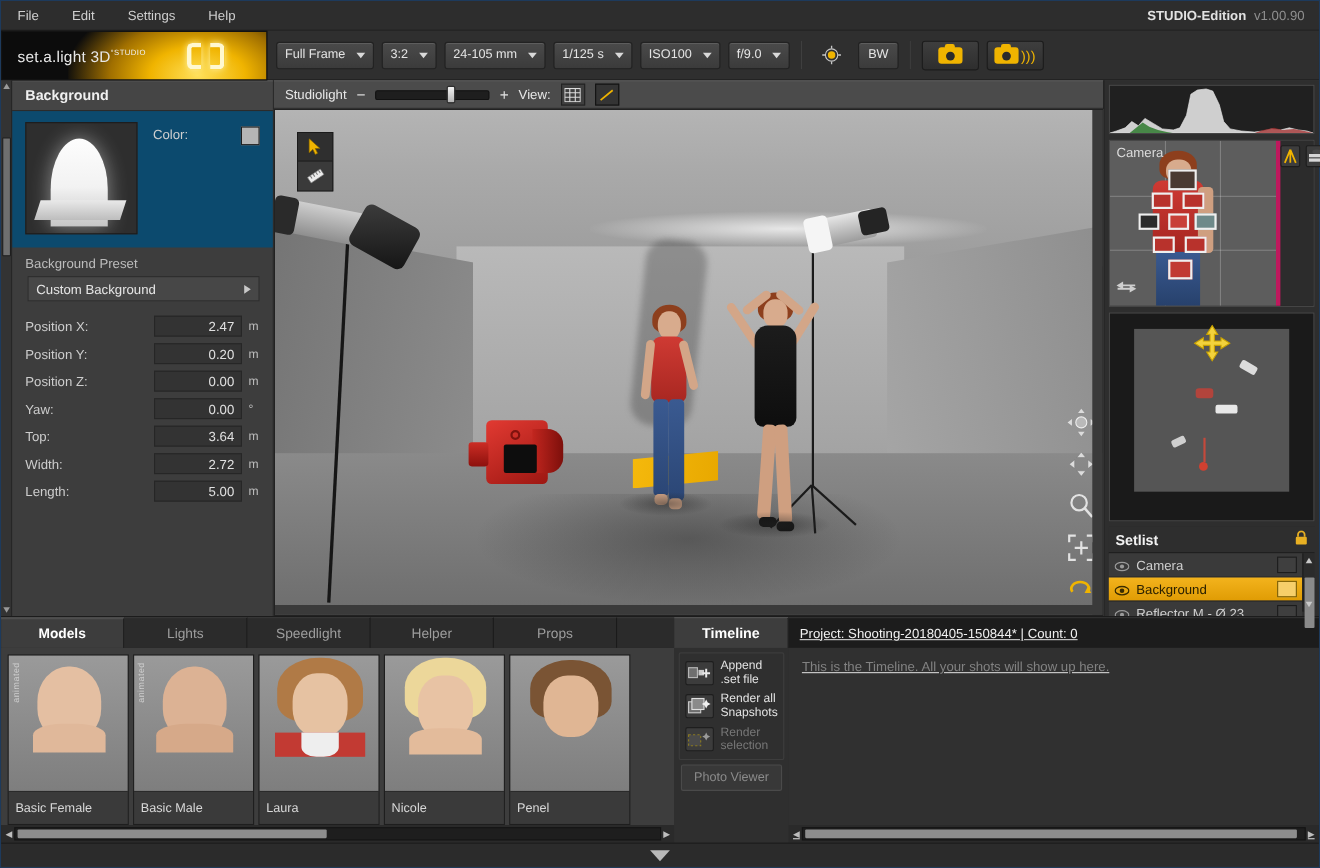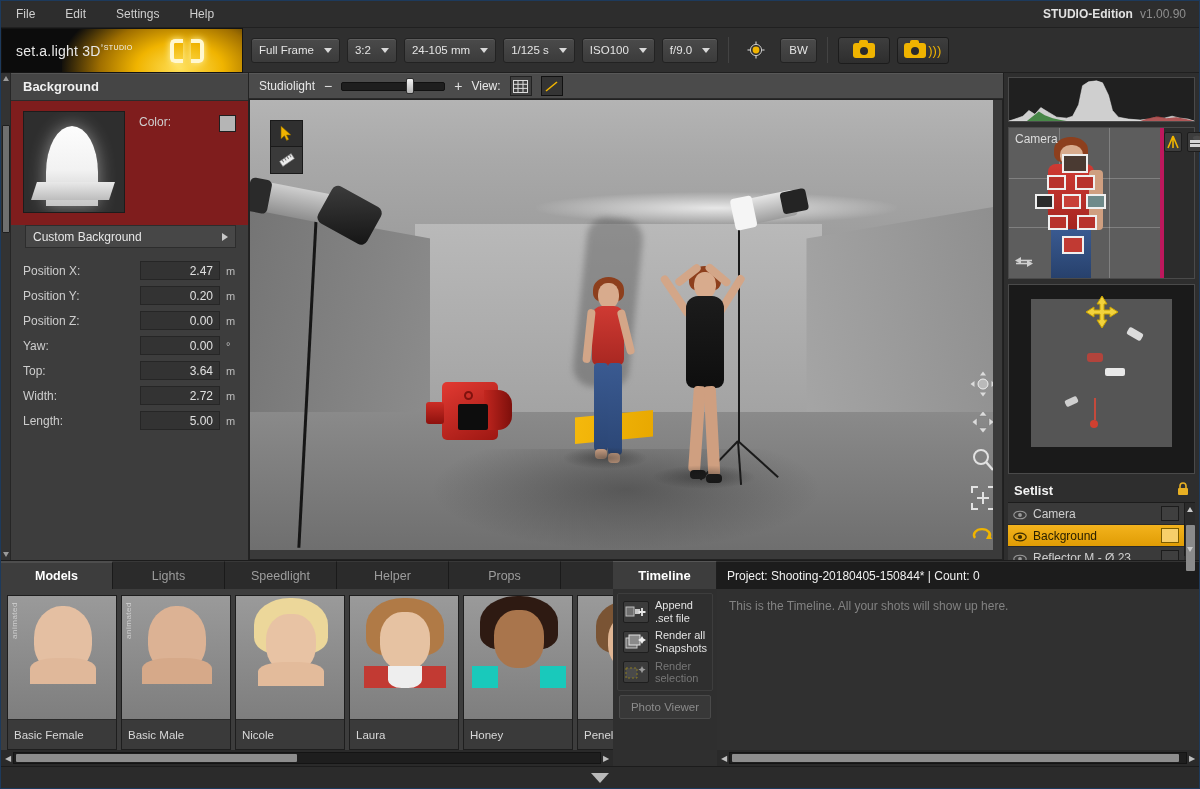--- a/index.html
+++ b/index.html
@@ -91,21 +91,21 @@
   .lp-main { flex:1; min-width:0; }
   .lp-header { height:28px; background:#454545; border-bottom:1px solid #2b2b2b;
                display:flex; align-items:center; padding-left:12px;
                font-size:13px; font-weight:bold; color:#f0f0f0;
                box-shadow:inset 0 1px 0 #555;}
   .lp-section { height:26px; background:#414141; border-top:1px solid #4d4d4d;
                 border-bottom:1px solid #2b2b2b; display:flex; align-items:center;
                 padding-left:10px; gap:8px; font-size:12px; font-weight:bold; color:#ededed;}
   .tri { width:0;height:0;border-left:5px solid transparent;border-right:5px solid transparent;
          border-top:6px solid #cfcfcf;}
-  .lp-bg { padding:10px 12px 12px 12px; display:flex; gap:14px; background:#7f1d1d;}
+  .lp-bg { padding:10px 12px 12px 12px; display:flex; gap:14px; background:#0c4a6e;}
   .bg-preview { width:102px; height:102px; background:#2e2e2e; border:1px solid #1c1c1c;
                 position:relative; overflow:hidden;}
   .bg-sweep { position:absolute; left:22px; top:14px; width:52px; height:80px;
               background:linear-gradient(180deg,#fdfdfd 0%,#f2f2f2 55%,#dcdcdc 78%,#c6c6c6 100%);
               border-radius:26px 26px 0 0 / 46px 46px 0 0;
               box-shadow:0 0 18px rgba(255,255,255,.45); }
   .bg-floor { position:absolute; left:10px; bottom:12px; width:78px; height:18px;
               background:linear-gradient(180deg,#e9e9e9,#bdbdbd);
               transform:skewX(-18deg); }
   .bg-right { flex:1; display:flex; align-items:flex-start; justify-content:space-between;
@@ -276,21 +276,21 @@
          border-top:1px solid #565656; border-right:1px solid #1e1e1e;}
   .tlbtns{padding:5px;display:flex;flex-direction:column;gap:5px;
           border:1px solid #3d3d3d;margin:4px;border-radius:2px;}
   .tlbtn{display:flex;align-items:center;gap:6px;font-size:11px;color:#e2e2e2;line-height:1.15;}
   .tlbtn.dim{color:#777;}
   .tlico{width:26px;height:22px;flex:0 0 26px;background:#3c3c3c;border:1px solid #1e1e1e;
          border-radius:2px;position:relative;}
   .pvbtn{margin:0 6px 6px 6px;height:24px;background:#383838;border:1px solid #4a4a4a;
          border-radius:2px;display:flex;align-items:center;justify-content:center;
          font-size:11.5px;color:#8b8b8b;}
-  .tlmain{flex:1;display:flex;flex-direction:column;min-width:0;}
+  .tlmain{flex:1;display:flex;flex-direction:column;min-width:0;text-decoration:underline;}
   .tlproj{height:28px;flex:0 0 28px;background:#1c1c1c;display:flex;align-items:center;
           padding-left:10px;font-size:12px;color:#f0f0f0;border-top:1px solid #333;}
   .tlbody{flex:1;background:#303030;padding:10px 12px;font-size:12px;color:#828282;}
   .tlscroll{height:16px;flex:0 0 16px;background:#2a2a2a;display:flex;align-items:center;padding:0 2px;}
 
   .statusbar{flex:0 0 22px;height:22px;background:#2b2b2b;display:flex;align-items:center;
              justify-content:center;border-top:1px solid #1c1c1c;}
   .st-tri{width:0;height:0;border-left:9px solid transparent;border-right:9px solid transparent;
           border-top:10px solid #b9b9b9;}
 </style>
@@ -387,20 +387,21 @@
           <div class="bg-preview">
             <div class="bg-sweep"></div>
             <div class="bg-floor"></div>
           </div>
           <div class="bg-right">
             <span class="lbl">Color:</span>
             <span class="swatch"></span>
           </div>
         </div>
 
+        <div class="presetlbl">Background Preset</div>
         <div class="presetbox">
           <span>Custom Background</span>
           <span class="ar"></span>
         </div>
 
         <div class="lp-row">
           <span class="name">Position X:</span>
           <span class="numfield">2.47</span>
           <span class="unit">m</span>
         </div>
@@ -769,43 +770,34 @@
         <div class="thumb">
           <div class="pic" style="background:linear-gradient(180deg,#9a9a9a,#7e7e7e);">
             <span class="badge">animated</span>
             <span style="position:absolute;left:26px;top:10px;width:58px;height:66px;background:#dcb294;border-radius:48% 48% 42% 42%;"></span>
             <span style="position:absolute;left:20px;top:62px;width:70px;height:26px;background:#d6a989;border-radius:40% 40% 0 0;"></span>
           </div>
           <div class="nm">Basic Male</div>
         </div>
         <div class="thumb">
           <div class="pic" style="background:linear-gradient(180deg,#9a9a9a,#7e7e7e);">
-            <span style="position:absolute;left:18px;top:2px;width:74px;height:56px;background:#ecd79a;border-radius:48% 48% 30% 30%;"></span>
-            <span style="position:absolute;left:30px;top:18px;width:50px;height:58px;background:#e8c3a4;border-radius:44%;"></span>
-            <span style="position:absolute;left:22px;top:66px;width:66px;height:24px;background:#e3bb9b;border-radius:40% 40% 0 0;"></span>
-          </div>
-          <div class="nm">Nicole</div>
-        </div>
-        <div class="thumb">
-          <div class="pic" style="background:linear-gradient(180deg,#9a9a9a,#7e7e7e);">
             <span style="position:absolute;left:16px;top:2px;width:78px;height:58px;background:#b07a46;border-radius:48% 48% 30% 30%;"></span>
             <span style="position:absolute;left:30px;top:16px;width:50px;height:58px;background:#e6c2a2;border-radius:44%;"></span>
             <span style="position:absolute;left:14px;top:70px;width:82px;height:22px;background:#c23a33;"></span>
             <span style="position:absolute;left:38px;top:70px;width:34px;height:22px;background:#eeeeee;border-radius:0 0 40% 40%;"></span>
           </div>
           <div class="nm">Laura</div>
         </div>
         <div class="thumb">
           <div class="pic" style="background:linear-gradient(180deg,#9a9a9a,#7e7e7e);">
-            <span style="position:absolute;left:16px;top:0;width:78px;height:54px;background:#2e1a12;border-radius:48% 48% 28% 28%;"></span>
-            <span style="position:absolute;left:30px;top:14px;width:50px;height:58px;background:#a9754c;border-radius:44%;"></span>
-            <span style="position:absolute;left:8px;top:70px;width:26px;height:22px;background:#19c9bb;"></span>
-            <span style="position:absolute;left:76px;top:70px;width:26px;height:22px;background:#19c9bb;"></span>
-          </div>
-          <div class="nm">Honey</div>
+            <span style="position:absolute;left:18px;top:2px;width:74px;height:56px;background:#ecd79a;border-radius:48% 48% 30% 30%;"></span>
+            <span style="position:absolute;left:30px;top:18px;width:50px;height:58px;background:#e8c3a4;border-radius:44%;"></span>
+            <span style="position:absolute;left:22px;top:66px;width:66px;height:24px;background:#e3bb9b;border-radius:40% 40% 0 0;"></span>
+          </div>
+          <div class="nm">Nicole</div>
         </div>
         <div class="thumb">
           <div class="pic" style="background:linear-gradient(180deg,#9a9a9a,#7e7e7e);">
             <span style="position:absolute;left:18px;top:4px;width:74px;height:54px;background:#7a5434;border-radius:48% 48% 30% 30%;"></span>
             <span style="position:absolute;left:30px;top:18px;width:50px;height:56px;background:#e0b694;border-radius:44%;"></span>
           </div>
           <div class="nm">Penel</div>
         </div>
       </div>
 

